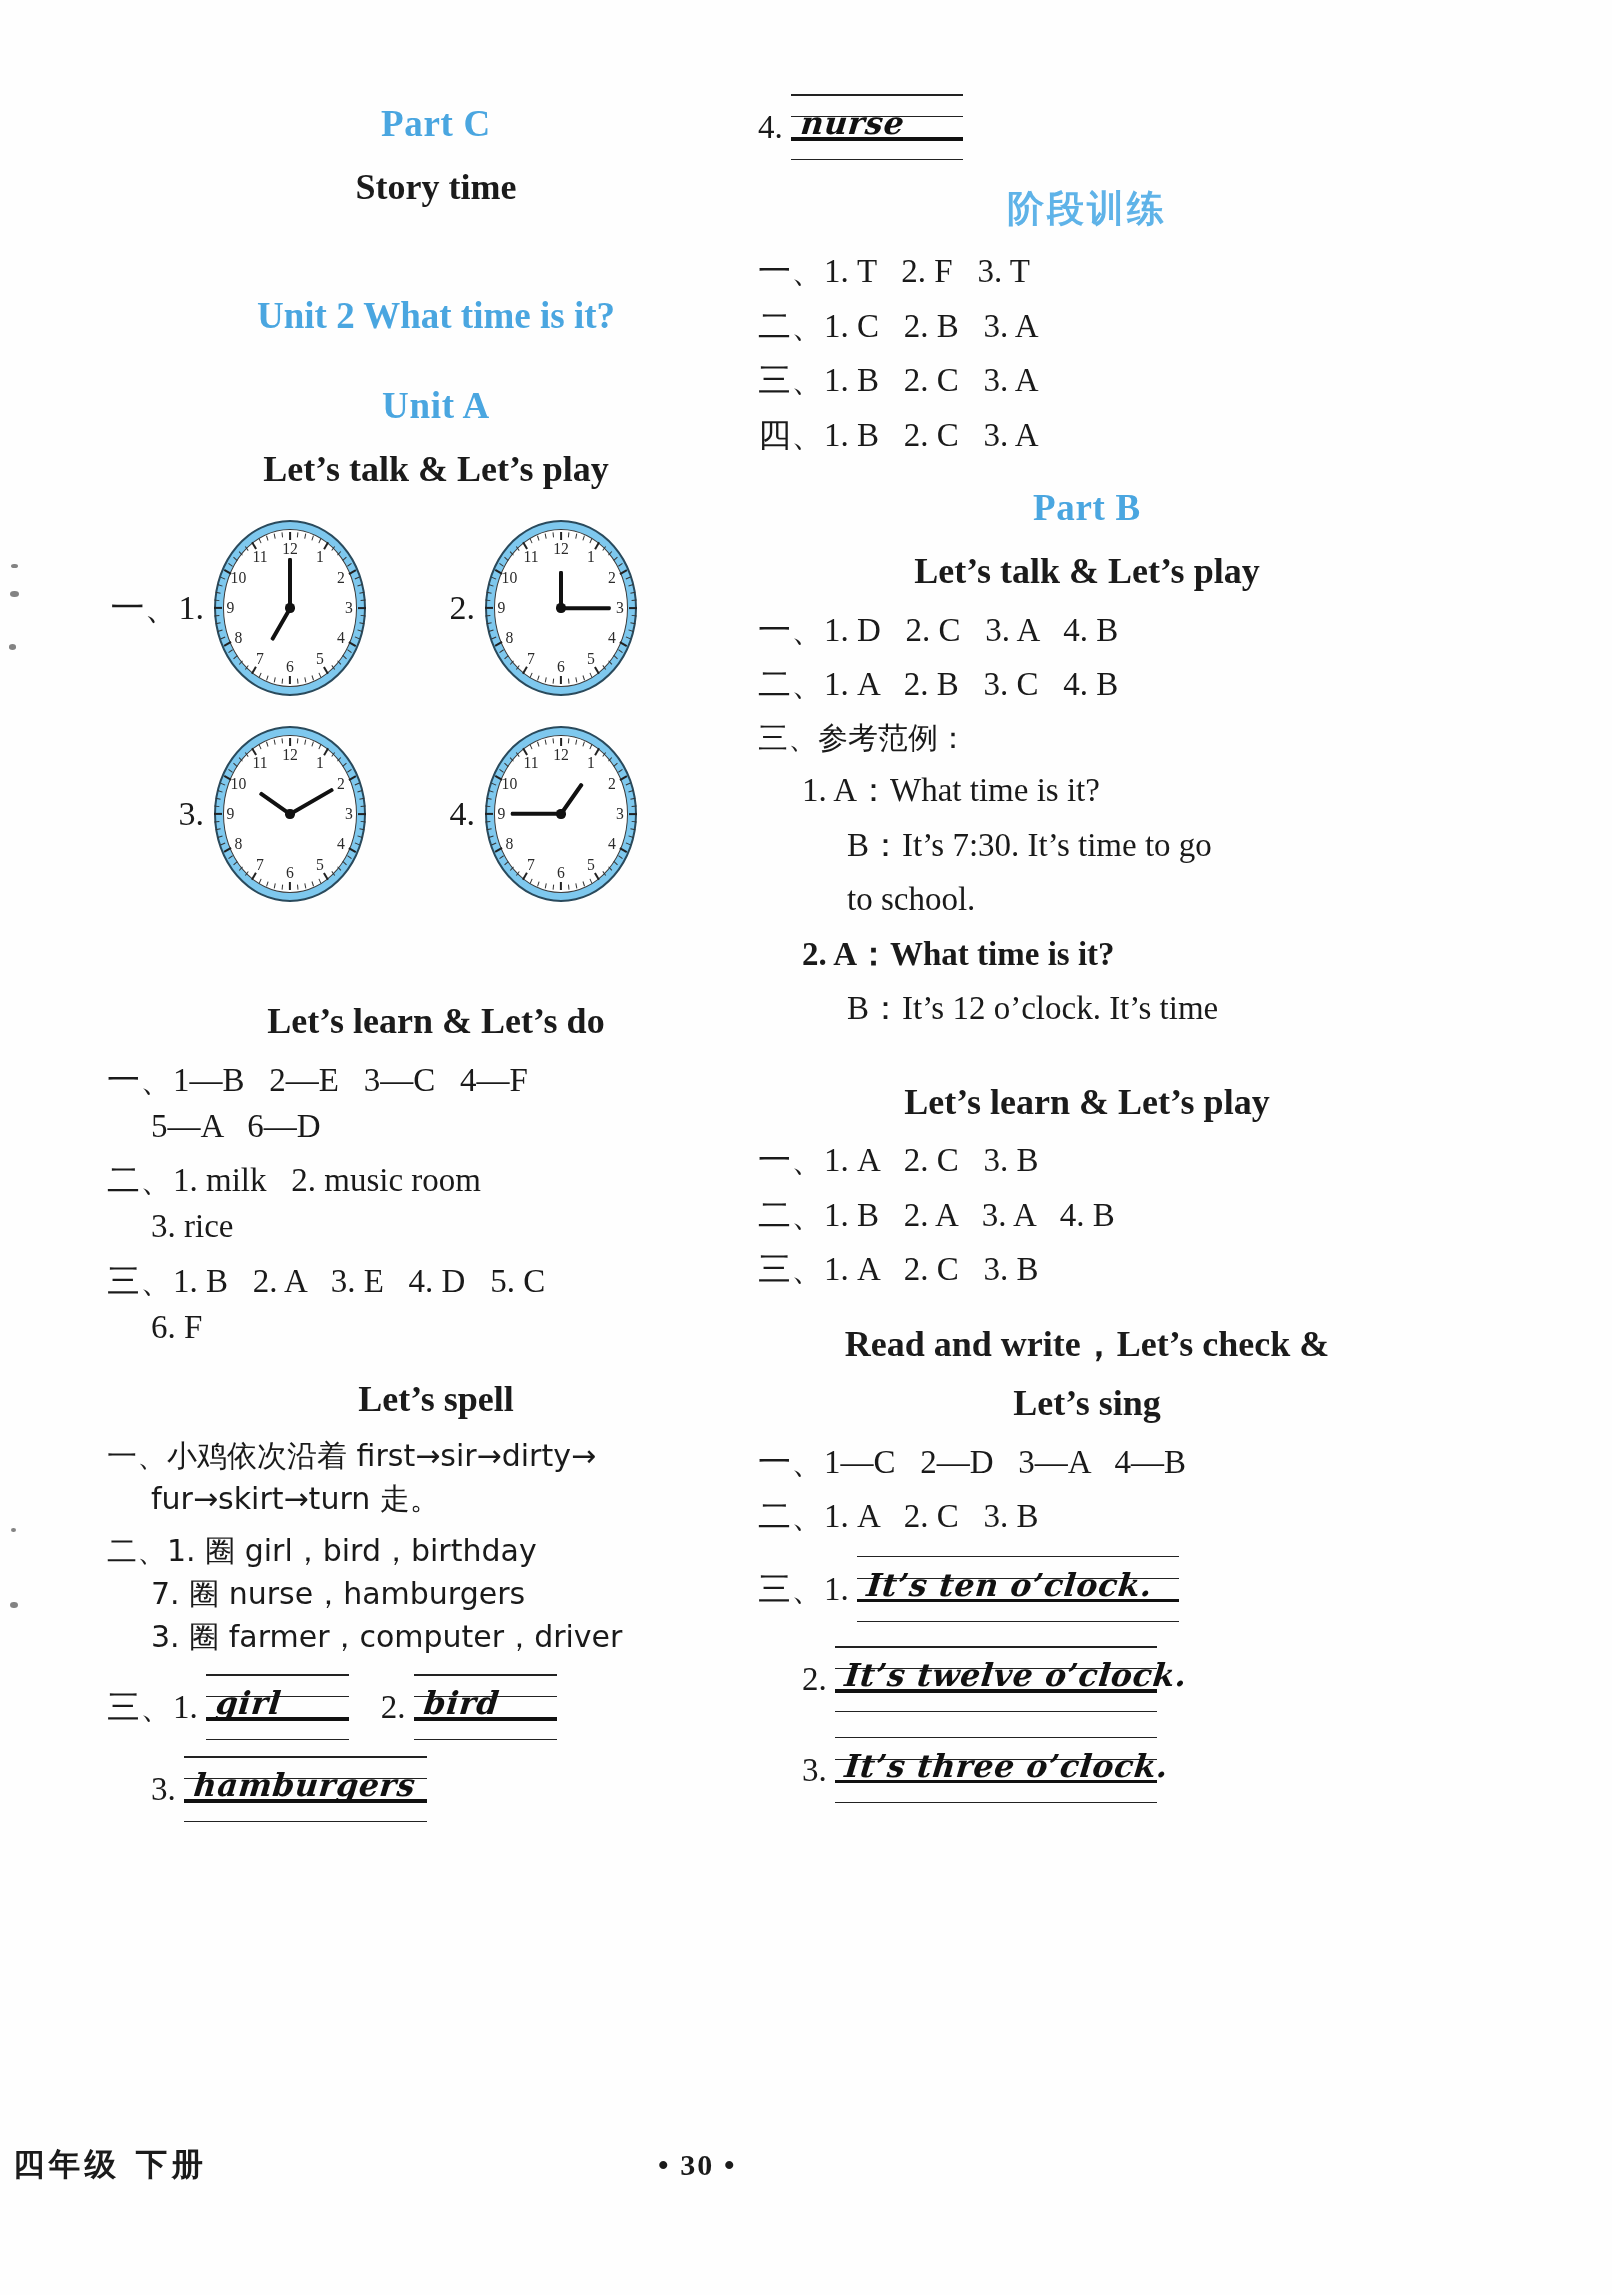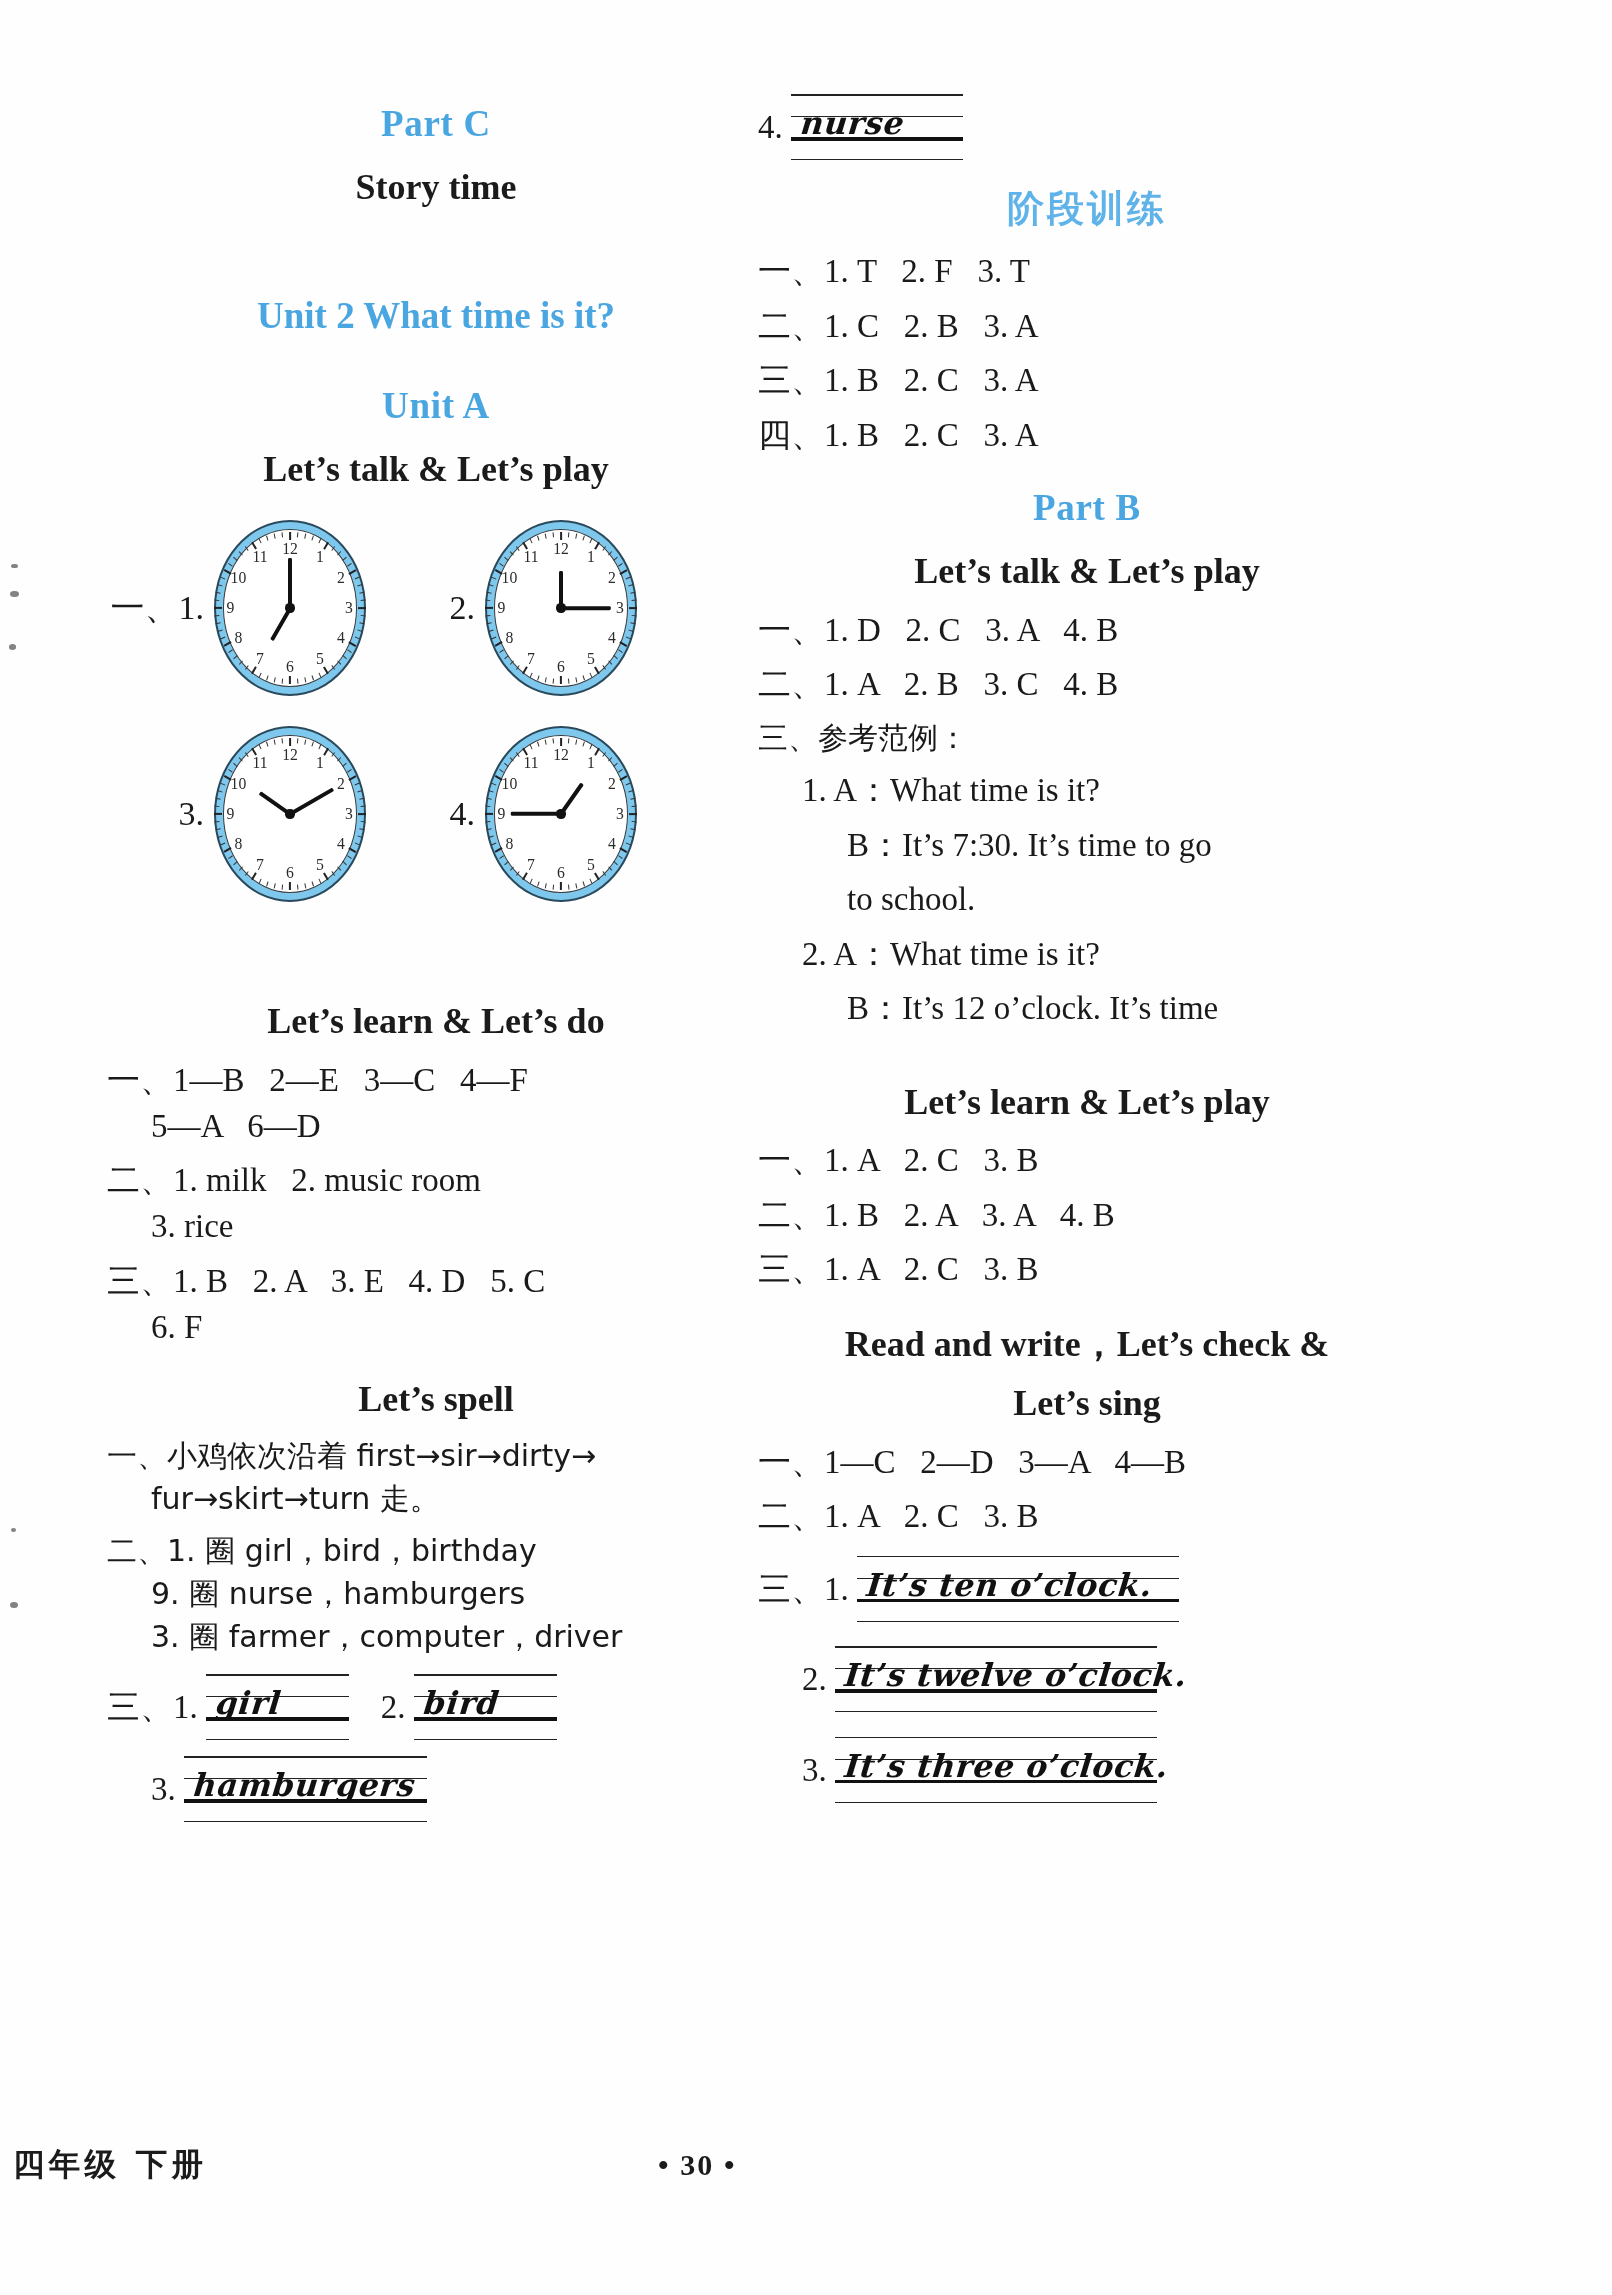--- a/index.html
+++ b/index.html
@@ -622,21 +622,21 @@
     <div class="sp-m"></div>
     <div class="h-black">Let’s spell</div>
     <div class="sp-s"></div>
 
     <div class="ans cn">一、小鸡依次沿着 first→sir→dirty→</div>
     <div class="sp-xs"></div>
     <div class="ans cn ans-indent">fur→skirt→turn 走。</div>
     <div class="sp-s"></div>
     <div class="ans cn">二、1. 圈 girl，bird，birthday</div>
     <div class="sp-xs"></div>
-    <div class="ans cn ans-indent">9. 圈 nurse，hamburgers</div>
+    <div class="ans cn ans-indent">7. 圈 nurse，hamburgers</div>
     <div class="sp-xs"></div>
     <div class="ans cn ans-indent">3. 圈 farmer，computer，driver</div>
 
     <div class="sp-s"></div>
 
     <div class="hw-row">
       <div class="hw-lbl">三、1.</div>
       <div class="fourline" style="width:143px;">
         <div class="ln l1"></div>
           <div class="ln l2"></div>
@@ -708,21 +708,21 @@
     <div class="sp-s"></div>
     <div class="ans cn">三、参考范例：</div>
 
     <div class="sp-s"></div>
     <div class="ans" style="padding-left:44px;">1. A：What time is it?</div>
     <div class="sp-s"></div>
     <div class="ans" style="padding-left:89px;">B：It’s 7:30. It’s time to go</div>
     <div class="sp-s"></div>
     <div class="ans" style="padding-left:89px;">to school.</div>
     <div class="sp-s"></div>
-    <div class="ans" style="padding-left:44px;">2. A：What time is it?</div>
+    <div class="ans" style="padding-left:44px;font-weight:bold;">2. A：What time is it?</div>
     <div class="sp-s"></div>
     <div class="ans" style="padding-left:89px;">B：It’s 12 o’clock. It’s time</div>
     <div class="sp-s"></div>
 
     <div class="sp-m"></div>
     <div class="h-black">Let’s learn &amp; Let’s play</div>
     <div class="sp-s"></div>
 
     <div class="ans">一、1. A   2. C   3. B</div>
     <div class="sp-s"></div>

